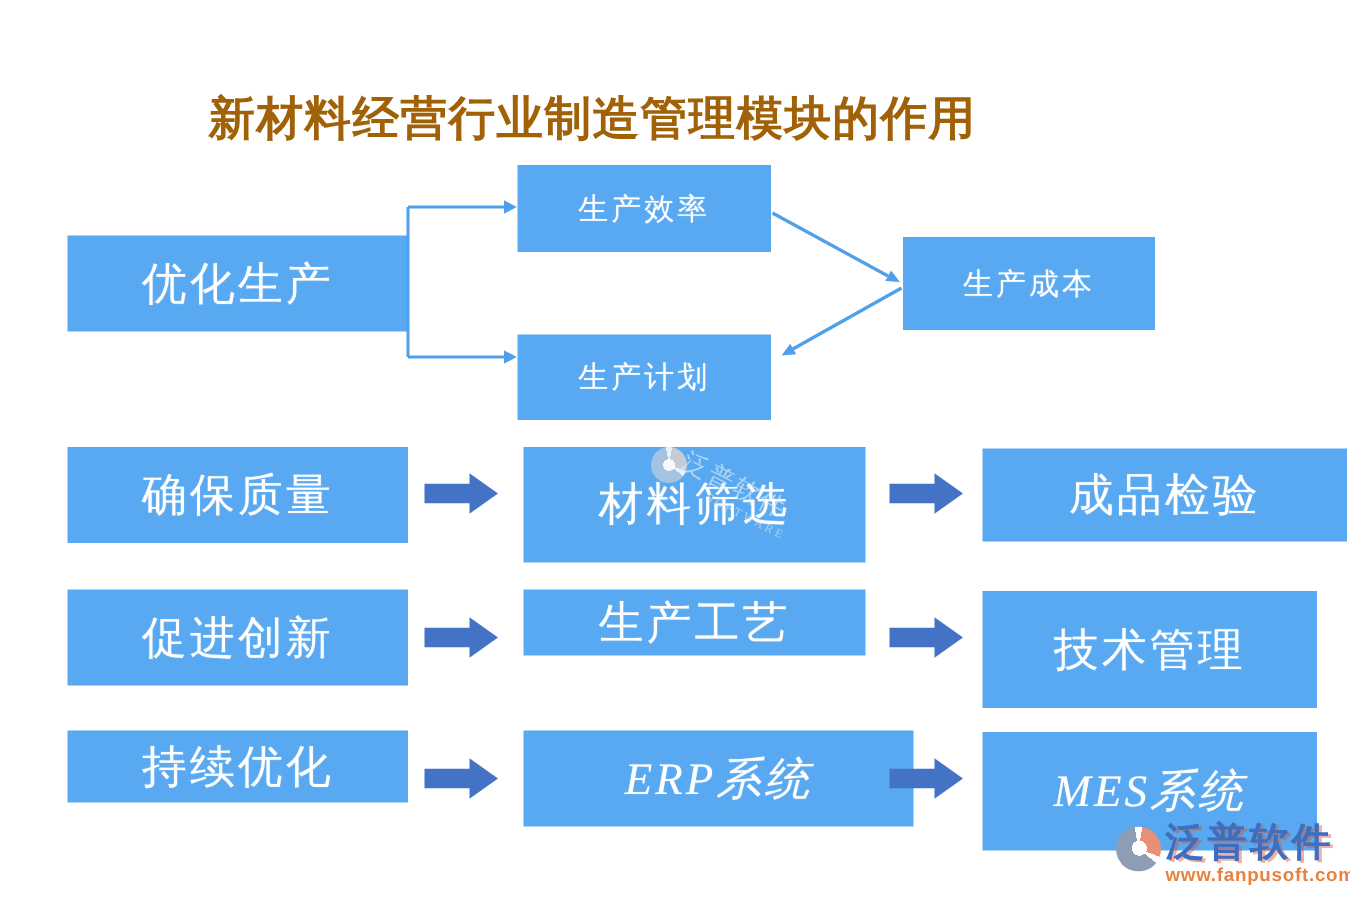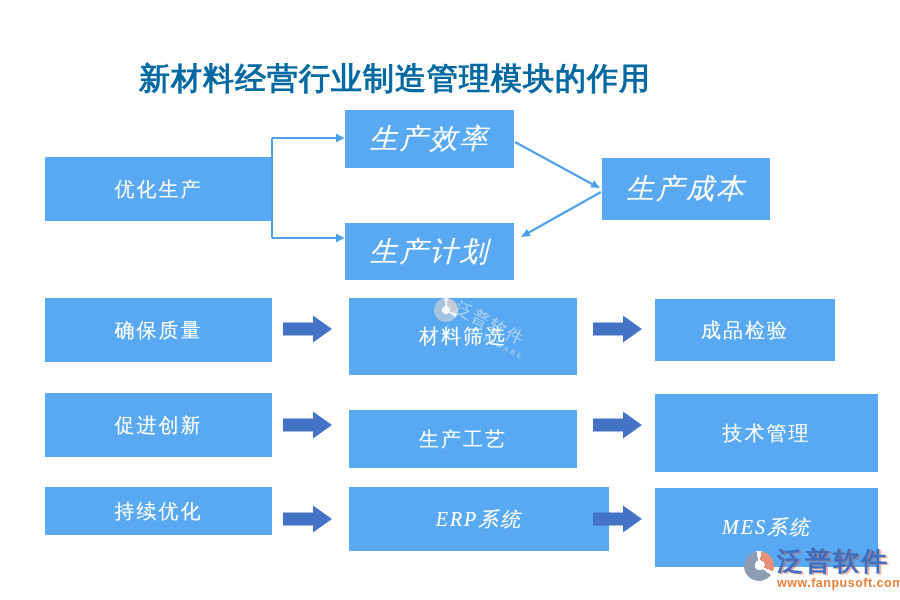--- a/index.html
+++ b/index.html
@@ -2,30 +2,30 @@
 <html><head>
 <meta charset="utf-8">
 <style>
   html,body { margin:0; padding:0; background:#ffffff; }
   .canvas {
     position:relative; width:900px; height:600px; background:#ffffff;
     overflow:hidden; font-family:"Liberation Serif", serif;
   }
   .title {
     position:absolute; left:45px; top:58px; width:700px;
-    text-align:center; font-size:31px; font-weight:bold; color:#0369a1;
+    text-align:center; font-size:31px; font-weight:bold; color:#a16207;
     letter-spacing:1px; font-family:Liberation Serif, serif;
     white-space:nowrap;
   }
   .node {
     position:absolute; background:#58A9F1; color:#ffffff;
     display:flex; align-items:center; justify-content:center;
-    font-size:20px; letter-spacing:2px; text-align:center;
+    font-size:30px; letter-spacing:2px; text-align:center;
   }
-  .node.topbox { font-size:28px;font-style:italic; }
+  .node.topbox { font-size:20px; }
   .node .lbl { text-shadow:0 0 1px rgba(255,255,255,0.4); }
   .node .lbl.italic { font-style:italic; }
   svg.overlay { position:absolute; left:0; top:0; width:900px; height:600px; pointer-events:none; }
 
   .watermark {
     position:absolute; left:428px; top:296px; width:110px; height:66px;
     pointer-events:none;
   }
   .wm-logo {
     position:absolute; left:6px; top:2px; width:24px; height:24px; border-radius:50%;
@@ -80,28 +80,28 @@
   <div class="node topbox" style="left:345px;top:223px;width:169px;height:57px">
     <span class="lbl">生产计划</span>
   </div>
 
   <div class="node" style="left:45px;top:298px;width:227px;height:64px">
     <span class="lbl">确保质量</span>
   </div>
   <div class="node" style="left:349px;top:298px;width:228px;height:77px">
     <span class="lbl">材料筛选</span>
   </div>
-  <div class="node" style="left:655px;top:299px;width:180px;height:62px">
+  <div class="node" style="left:655px;top:299px;width:243px;height:62px">
     <span class="lbl">成品检验</span>
   </div>
 
   <div class="node" style="left:45px;top:393px;width:227px;height:64px">
     <span class="lbl">促进创新</span>
   </div>
-  <div class="node" style="left:349px;top:410px;width:228px;height:58px">
+  <div class="node" style="left:349px;top:393px;width:228px;height:44px">
     <span class="lbl">生产工艺</span>
   </div>
   <div class="node" style="left:655px;top:394px;width:223px;height:78px">
     <span class="lbl">技术管理</span>
   </div>
 
   <div class="node" style="left:45px;top:487px;width:227px;height:48px">
     <span class="lbl">持续优化</span>
   </div>
   <div class="node" style="left:349px;top:487px;width:260px;height:64px">

